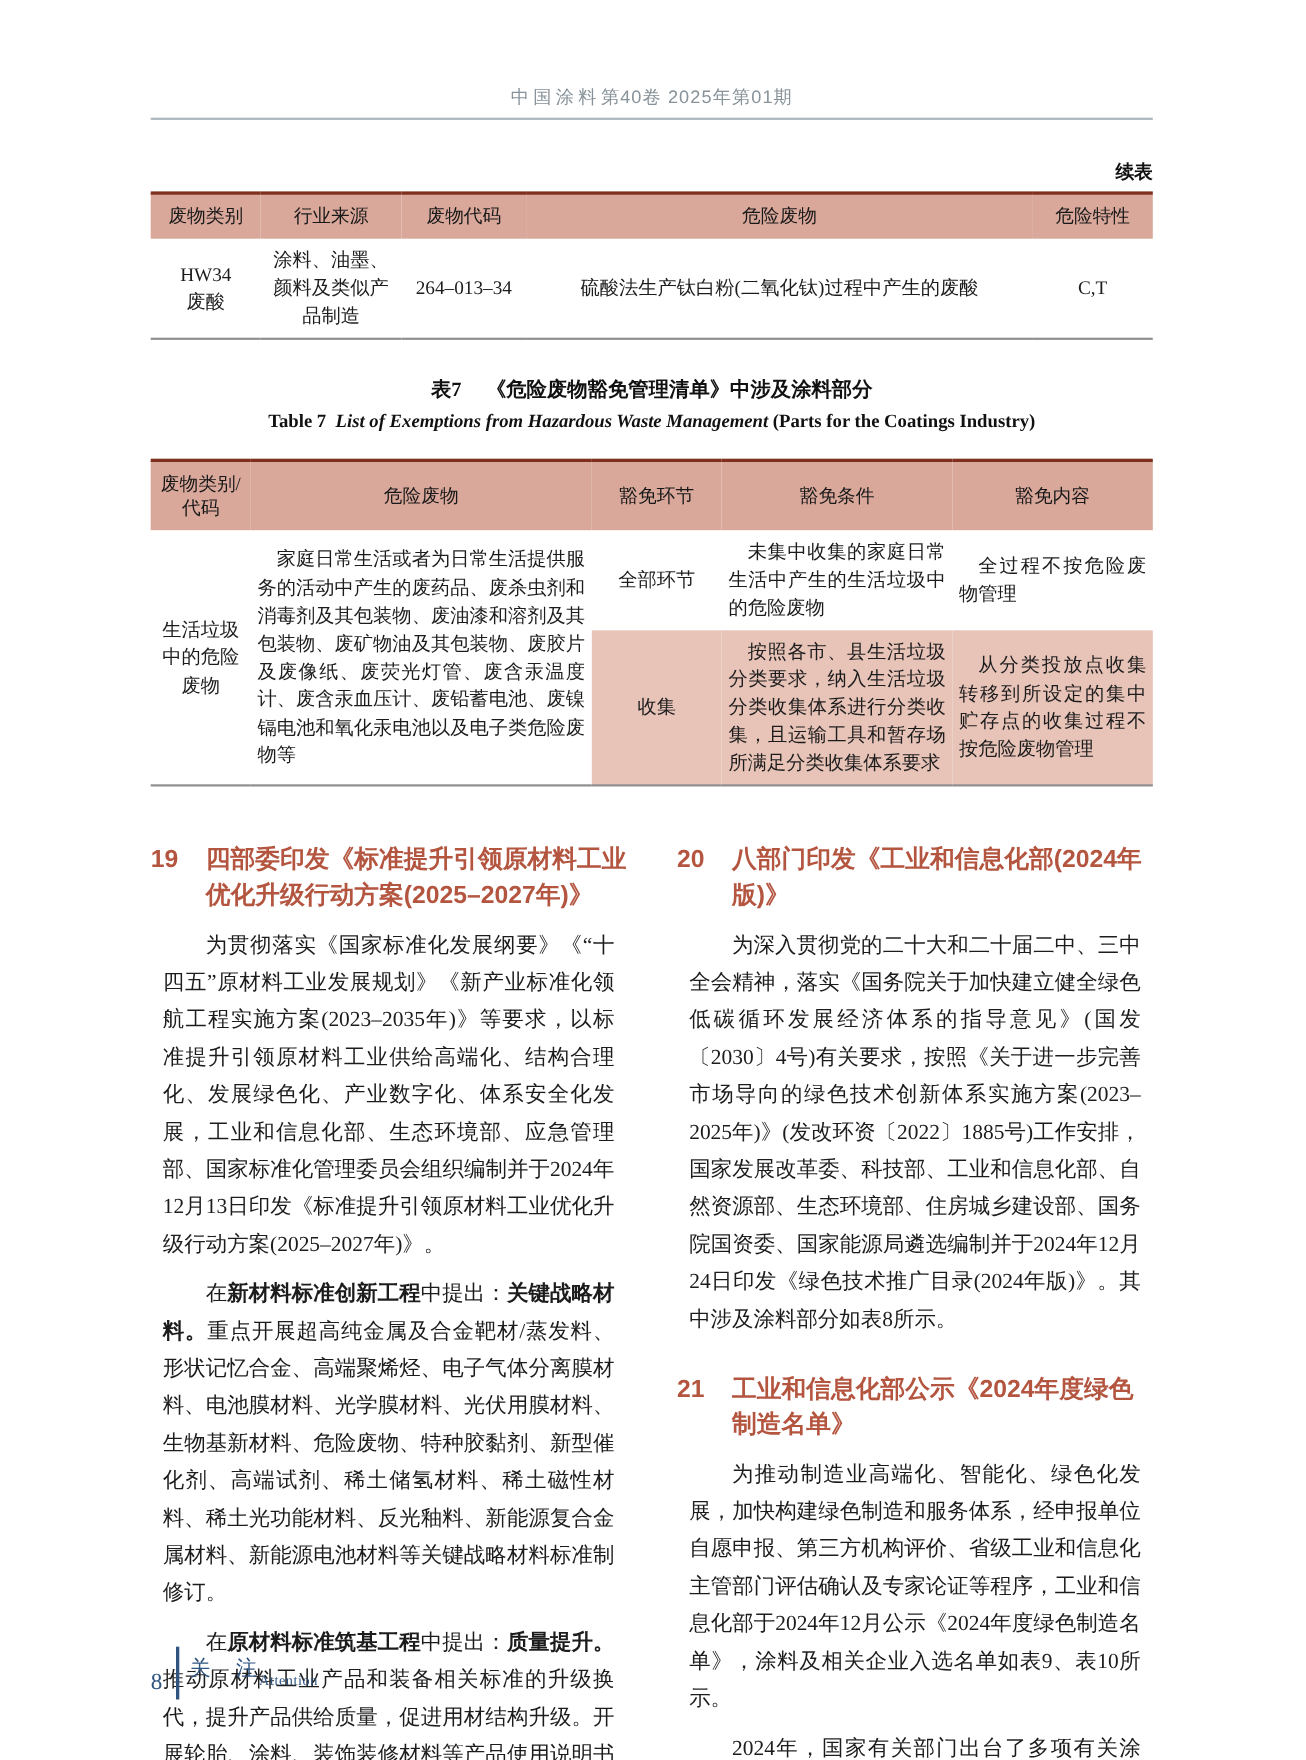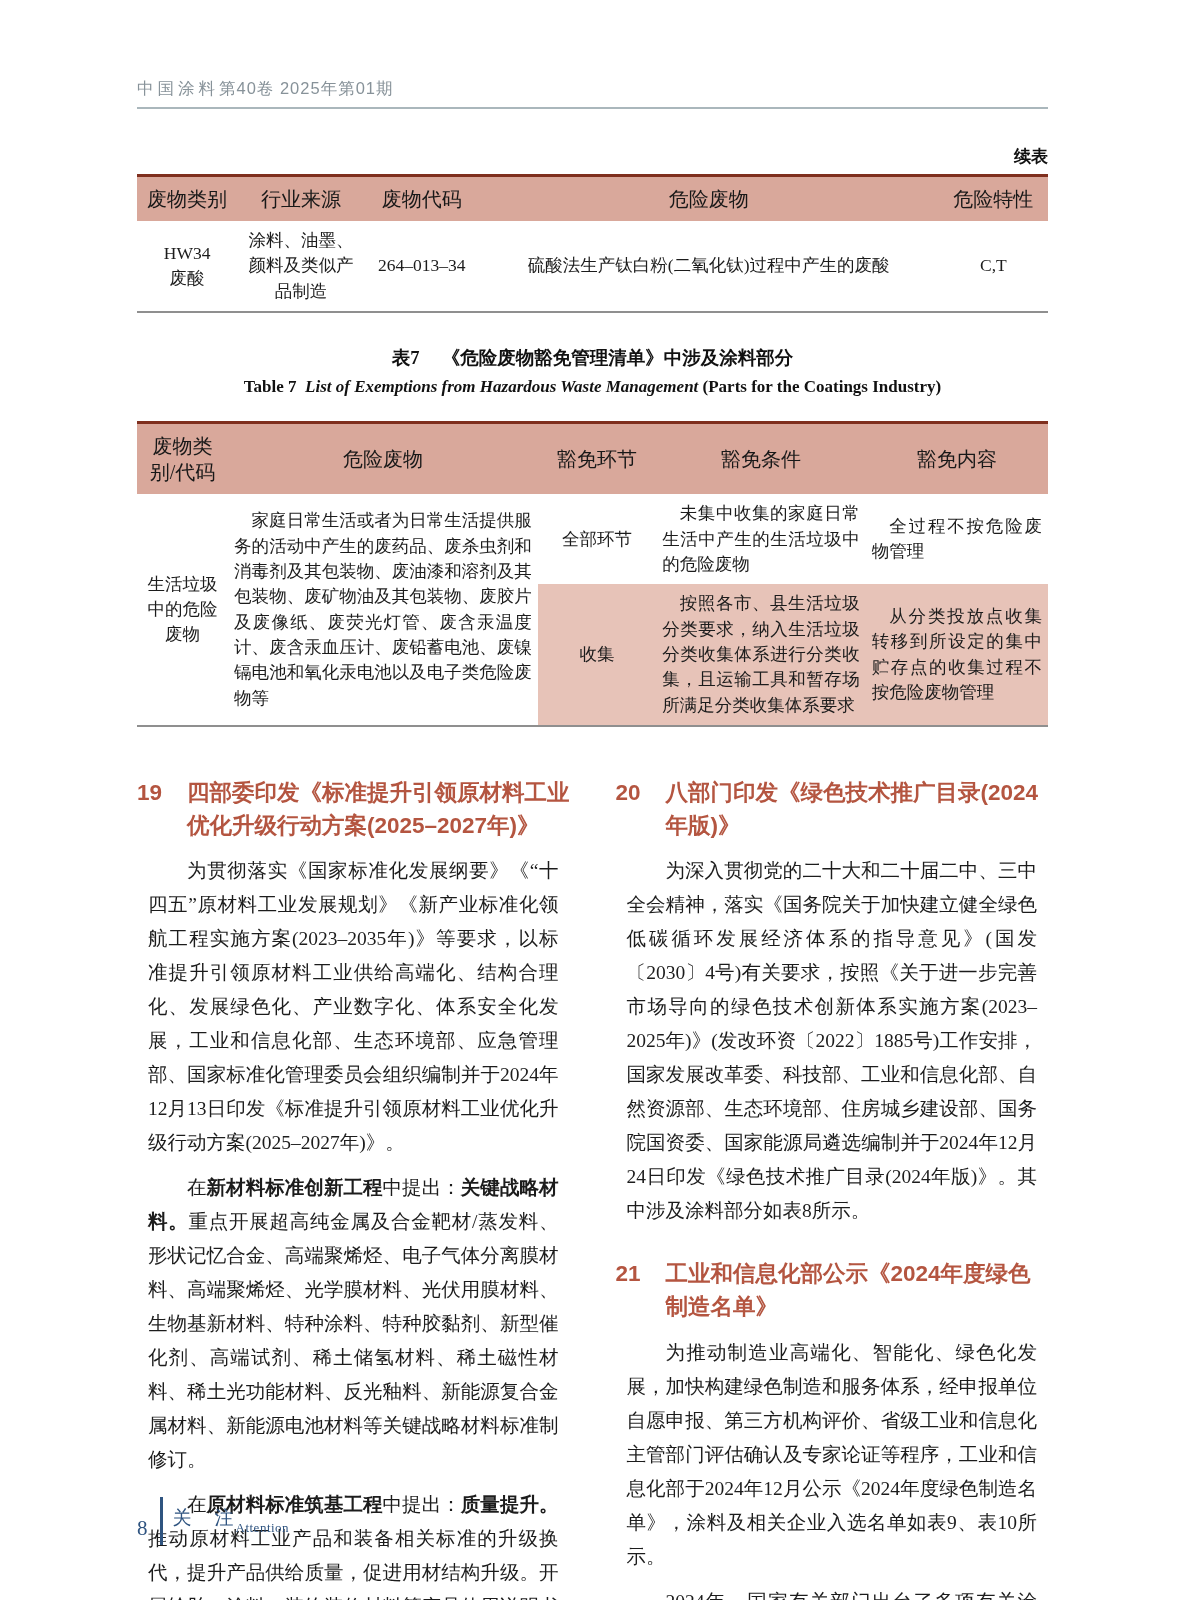--- a/index.html
+++ b/index.html
@@ -5,39 +5,39 @@
   html,body{margin:0;padding:0;}
   body{
     width:1187px;height:1600px;background:#ffffff;position:relative;
     font-family:"Liberation Serif","DejaVu Serif",serif;color:#1c1c1c;
     -webkit-font-smoothing:antialiased;
   }
   .page{position:absolute;left:137px;top:0;width:911px;}
 
   
   .runhead{
-    display:flex;justify-content:flex-start;align-items:flex-end;
+    display:flex;justify-content:center;align-items:flex-end;
     margin-top:78px;padding-bottom:7px;border-bottom:2px solid #aab7bc;
     font-family:"Liberation Sans","DejaVu Sans",sans-serif;
     font-size:16.5px;color:#879299;
   }
   .runhead .jname{letter-spacing:4px;}
   .runhead .issue{letter-spacing:1px;}
 
   
   .cont-label{
     text-align:right;font-weight:bold;font-size:17px;color:#111;
     margin-top:36px;margin-bottom:6px;
   }
 
   
   table{width:100%;border-collapse:collapse;table-layout:fixed;}
   .tbl{border-top:3px solid #7f2f1e;border-bottom:2px solid #8f8f8f;}
   .tbl th{
-    background:#d9a89b;font-weight:normal;font-size:20px;color:#181818;
+    background:#d9a89b;font-weight:normal;font-size:17px;color:#181818;
     padding:9px 4px;line-height:1.3;text-align:center;vertical-align:middle;
   }
   .tbl td{
     font-size:17.5px;line-height:1.45;padding:7px 6px;vertical-align:middle;
   }
   .c{text-align:center;}
   .jst{text-align:justify;text-indent:1em;}
   .prewrap{white-space:pre-line;}
   .pinkrow td{background:#e7c3b8;}
 
@@ -167,28 +167,28 @@
   </table>
 
   <div class="columns">
 
     <div class="col">
       <div class="sec-head">
         <span class="num">19</span>
         <span class="ttl">四部委印发《标准提升引领原材料工业优化升级行动方案(2025–2027年)》</span>
       </div>
       <p class="para">为贯彻落实《国家标准化发展纲要》《“十四五”原材料工业发展规划》《新产业标准化领航工程实施方案(2023–2035年)》等要求，以标准提升引领原材料工业供给高端化、结构合理化、发展绿色化、产业数字化、体系安全化发展，工业和信息化部、生态环境部、应急管理部、国家标准化管理委员会组织编制并于2024年12月13日印发《标准提升引领原材料工业优化升级行动方案(2025–2027年)》。</p>
-      <p class="para"><span>在</span><b>新材料标准创新工程</b><span>中提出：</span><b>关键战略材料。</b><span>重点开展超高纯金属及合金靶材/蒸发料、形状记忆合金、高端聚烯烃、电子气体分离膜材料、高端聚烯烃、光学膜材料、光伏用膜材料、生物基新材料、特种涂料、特种胶黏剂、新型催化剂、高端试剂、稀土储氢材料、稀土磁性材料、稀土光功能材料、反光釉料、新能源复合金属材料、新能源电池材料等关键战略材料标准制修订。</span></p>
+      <p class="para"><span>在</span><b>新材料标准创新工程</b><span>中提出：</span><b>关键战略材料。</b><span>重点开展超高纯金属及合金靶材/蒸发料、形状记忆合金、高端聚烯烃、电子气体分离膜材料、电池膜材料、光学膜材料、光伏用膜材料、生物基新材料、危险废物、特种胶黏剂、新型催化剂、高端试剂、稀土储氢材料、稀土磁性材料、稀土光功能材料、反光釉料、新能源复合金属材料、新能源电池材料等关键战略材料标准制修订。</span></p>
       <p class="para"><span>在</span><b>原材料标准筑基工程</b><span>中提出：</span><b>质量提升。</b><span>推动原材料工业产品和装备相关标准的升级换代，提升产品供给质量，促进用材结构升级。开展轮胎、涂料、装饰装修材料等产品使用说明书标准研制。推进水泥、安全玻璃、防水卷材、轮胎、化肥等重点产品质量追溯标准，合成橡胶、轴承钢等基础产品质量分级标准，建材企业质量控制能力分级标准制修订。研究制定涂层剂、聚氨酯树脂等挥发性有机物含量限值强制性国家标准，建立低(无)挥发性有机物含量产品标识制度。</span></p>
     </div>
 
     <div class="col">
       <div class="sec-head">
         <span class="num">20</span>
-        <span class="ttl">八部门印发《绿色技术推广目录(2024年版)》</span>
+        <span class="ttl">八部门印发《工业和信息化部(2024年版)》</span>
       </div>
       <p class="para">为深入贯彻党的二十大和二十届二中、三中全会精神，落实《国务院关于加快建立健全绿色低碳循环发展经济体系的指导意见》(国发〔2030〕4号)有关要求，按照《关于进一步完善市场导向的绿色技术创新体系实施方案(2023–2025年)》(发改环资〔2022〕1885号)工作安排，国家发展改革委、科技部、工业和信息化部、自然资源部、生态环境部、住房城乡建设部、国务院国资委、国家能源局遴选编制并于2024年12月24日印发《绿色技术推广目录(2024年版)》。其中涉及涂料部分如表8所示。</p>
 
       <div class="sec-head mt">
         <span class="num">21</span>
         <span class="ttl">工业和信息化部公示《2024年度绿色制造名单》</span>
       </div>
       <p class="para">为推动制造业高端化、智能化、绿色化发展，加快构建绿色制造和服务体系，经申报单位自愿申报、第三方机构评价、省级工业和信息化主管部门评估确认及专家论证等程序，工业和信息化部于2024年12月公示《2024年度绿色制造名单》，涂料及相关企业入选名单如表9、表10所示。</p>
 
       <p class="para">2024年，国家有关部门出台了多项有关涂料、涂装领域的政策法规，从环境保护、污染防治、节能降碳、绿色消费、固废处理、安全监管、产品认证、高质量发展、绿色制造、减费降税等方面对行业进行了规范，这些政策法规对于推动行业的发展起到了很大的</p>

